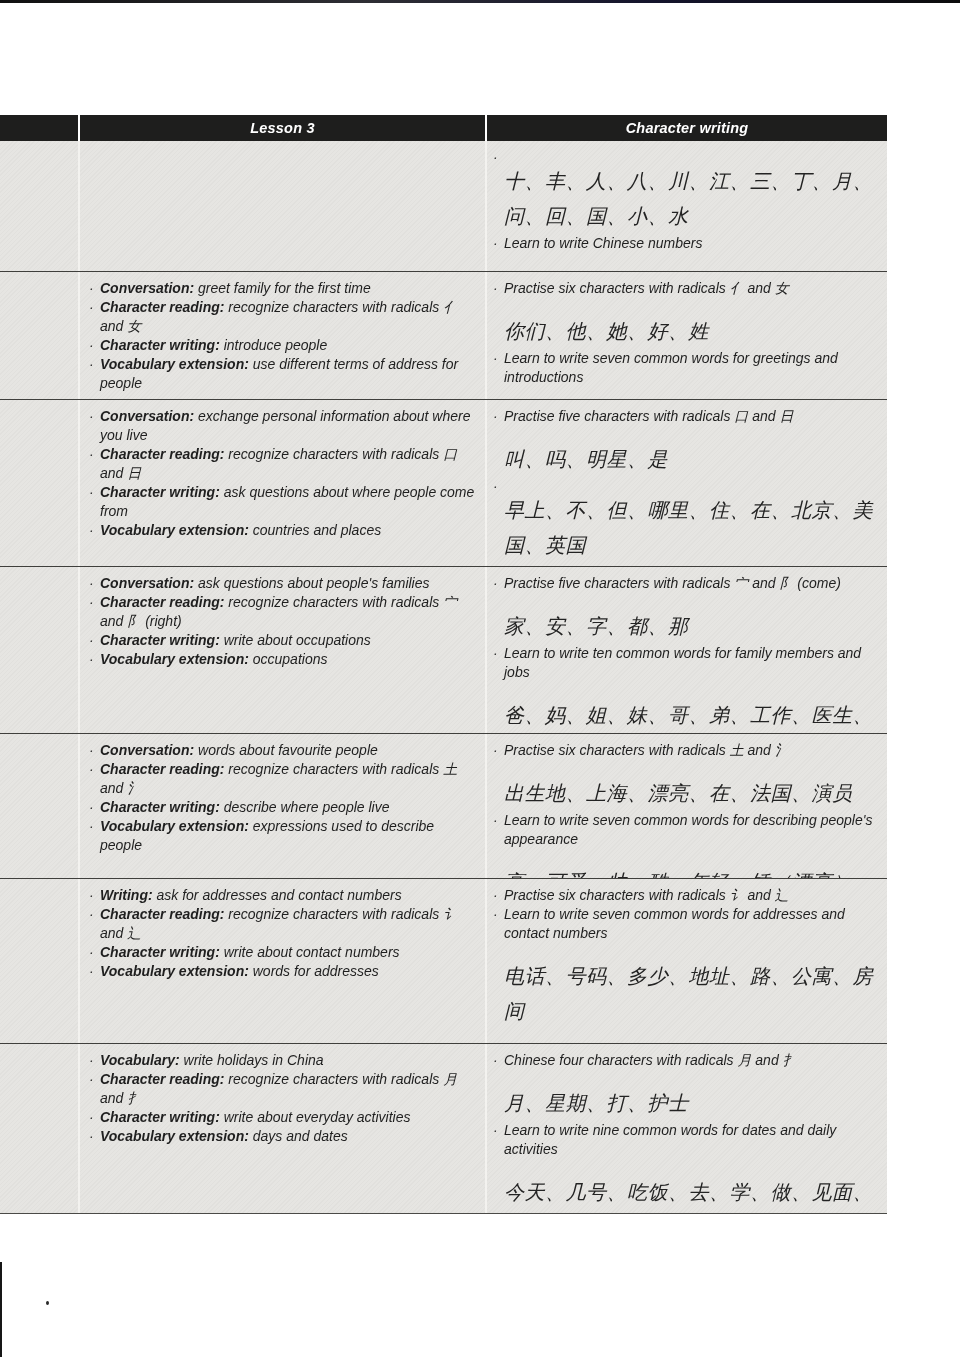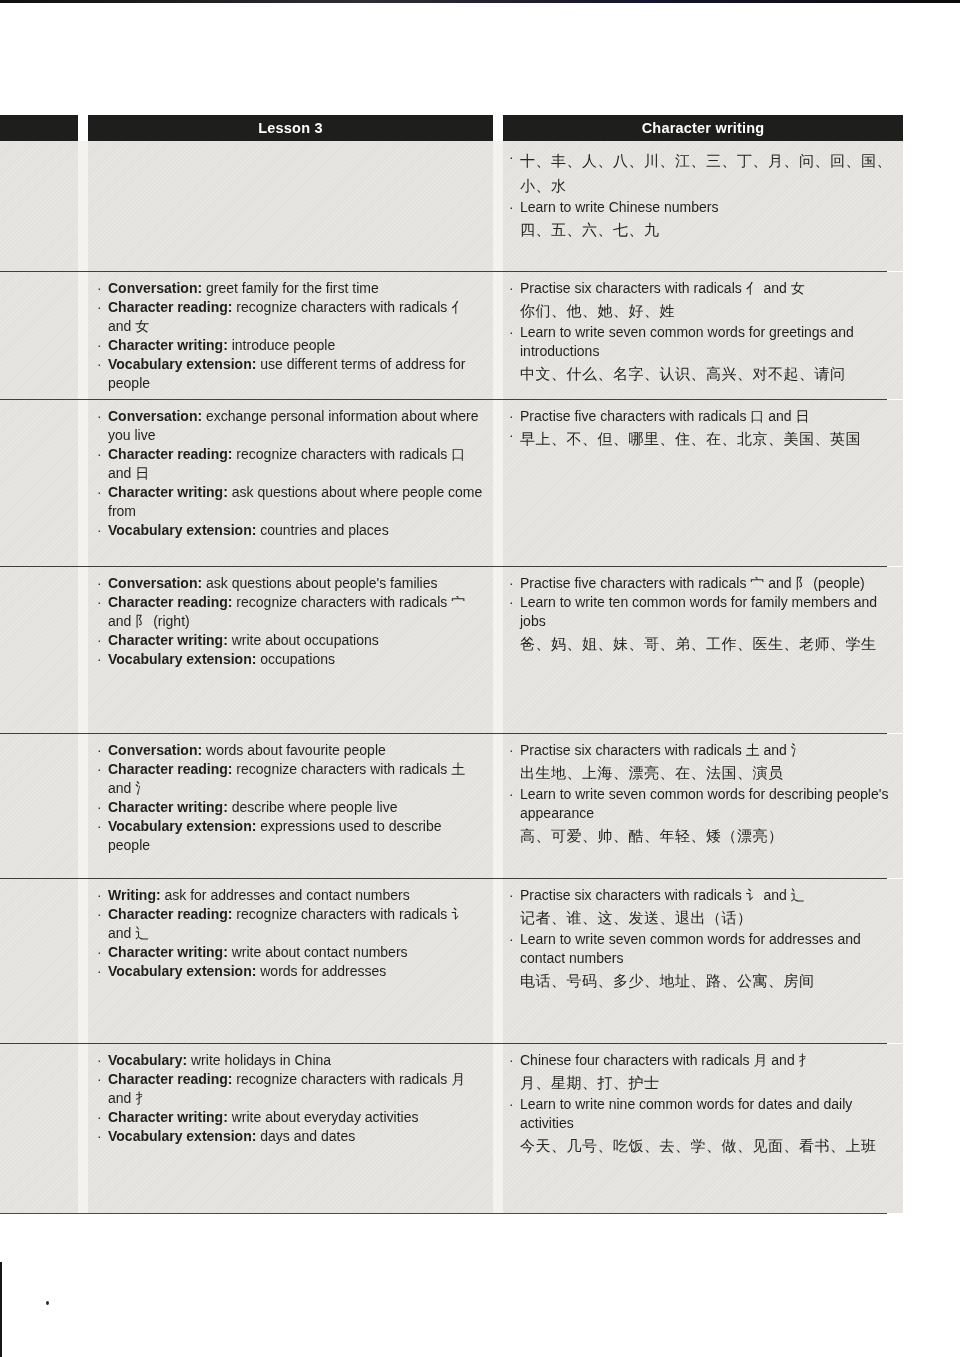--- a/index.html
+++ b/index.html
@@ -27,22 +27,23 @@
   }
 
   
   .doc-table {
     position:absolute; left:0; top:115px; width:887px;
     border-bottom:1px solid #4a4a47;
   }
   .trow {
     display:grid;
     grid-template-columns:78px 405px 400px;
-    column-gap:10px;
+    column-gap:2px;
     background:#f3f2ef; 
+    font-style:italic;
   }
   .header-row { height:26px; background:#ffffff; }
   .header-row .cell {
     background:#1e1e1d;
     color:#ffffff;
     font-weight:bold;
     font-size:14.5px;
     display:flex; align-items:center; justify-content:center;
     letter-spacing:.2px;
   }
@@ -62,24 +63,25 @@
     font-size:14px;
     line-height:19px;
   }
   .bullet {
     position:absolute; left:1px; top:0;
     font-size:14px; line-height:19px; color:#2a2a2a;
   }
   .lead { font-weight:bold; }
   .cjk {
     padding-left:12px;
-    font-size:15px;
-    line-height:25px;
+    font-size:20px;
+    line-height:35px;
     letter-spacing:.5px;
     color:#232323;
+    margin-top:16px;
   }
 </style>
 </head>
 <body>
 
 <div class="page">
   <div class="top-strip"></div>
 
   <div class="doc-table">
     <div class="trow header-row">
@@ -116,34 +118,36 @@
         <div class="trow brow body-row" style="height: 167px;">
           <div class="cell stub"></div>
           <div class="cell lesson">
             <div class="bullet-item"><span class="bullet">·</span><span class="lead">Conversation:</span><span> exchange personal information about where you live</span></div>
             <div class="bullet-item"><span class="bullet">·</span><span class="lead">Character reading:</span><span> recognize characters with radicals 口 and 日</span></div>
             <div class="bullet-item"><span class="bullet">·</span><span class="lead">Character writing:</span><span> ask questions about where people come from</span></div>
             <div class="bullet-item"><span class="bullet">·</span><span class="lead">Vocabulary extension:</span><span> countries and places</span></div>
           </div>
           <div class="cell writing">
             <div class="bullet-item"><span class="bullet">·</span><span>Practise five characters with radicals 口 and 日</span></div>
+            <div class="cjk">叫、吗、明星、是</div>
             <div class="bullet-item"><span class="bullet">·</span></div>
             <div class="cjk">早上、不、但、哪里、住、在、北京、美国、英国</div>
           </div>
         </div>
         <div class="trow brow body-row" style="height: 167px;">
           <div class="cell stub"></div>
           <div class="cell lesson">
             <div class="bullet-item"><span class="bullet">·</span><span class="lead">Conversation:</span><span> ask questions about people's families</span></div>
             <div class="bullet-item"><span class="bullet">·</span><span class="lead">Character reading:</span><span> recognize characters with radicals 宀 and 阝 (right)</span></div>
             <div class="bullet-item"><span class="bullet">·</span><span class="lead">Character writing:</span><span> write about occupations</span></div>
             <div class="bullet-item"><span class="bullet">·</span><span class="lead">Vocabulary extension:</span><span> occupations</span></div>
           </div>
           <div class="cell writing">
-            <div class="bullet-item"><span class="bullet">·</span><span>Practise five characters with radicals 宀 and 阝 (people)</span></div>
+            <div class="bullet-item"><span class="bullet">·</span><span>Practise five characters with radicals 宀 and 阝 (come)</span></div>
+            <div class="cjk">家、安、字、都、那</div>
             <div class="bullet-item"><span class="bullet">·</span><span>Learn to write ten common words for family members and jobs</span></div>
             <div class="cjk">爸、妈、姐、妹、哥、弟、工作、医生、老师、学生</div>
           </div>
         </div>
         <div class="trow brow body-row" style="height: 145px;">
           <div class="cell stub"></div>
           <div class="cell lesson">
             <div class="bullet-item"><span class="bullet">·</span><span class="lead">Conversation:</span><span> words about favourite people</span></div>
             <div class="bullet-item"><span class="bullet">·</span><span class="lead">Character reading:</span><span> recognize characters with radicals 土 and 氵</span></div>
             <div class="bullet-item"><span class="bullet">·</span><span class="lead">Character writing:</span><span> describe where people live</span></div>
@@ -159,21 +163,20 @@
         <div class="trow brow body-row" style="height: 165px;">
           <div class="cell stub"></div>
           <div class="cell lesson">
             <div class="bullet-item"><span class="bullet">·</span><span class="lead">Writing:</span><span> ask for addresses and contact numbers</span></div>
             <div class="bullet-item"><span class="bullet">·</span><span class="lead">Character reading:</span><span> recognize characters with radicals 讠 and 辶</span></div>
             <div class="bullet-item"><span class="bullet">·</span><span class="lead">Character writing:</span><span> write about contact numbers</span></div>
             <div class="bullet-item"><span class="bullet">·</span><span class="lead">Vocabulary extension:</span><span> words for addresses</span></div>
           </div>
           <div class="cell writing">
             <div class="bullet-item"><span class="bullet">·</span><span>Practise six characters with radicals 讠 and 辶</span></div>
-            <div class="cjk">记者、谁、这、发送、退出（话）</div>
             <div class="bullet-item"><span class="bullet">·</span><span>Learn to write seven common words for addresses and contact numbers</span></div>
             <div class="cjk">电话、号码、多少、地址、路、公寓、房间</div>
           </div>
         </div>
         <div class="trow brow body-row" style="height: 170px;">
           <div class="cell stub"></div>
           <div class="cell lesson">
             <div class="bullet-item"><span class="bullet">·</span><span class="lead">Vocabulary:</span><span> write holidays in China</span></div>
             <div class="bullet-item"><span class="bullet">·</span><span class="lead">Character reading:</span><span> recognize characters with radicals 月 and 扌</span></div>
             <div class="bullet-item"><span class="bullet">·</span><span class="lead">Character writing:</span><span> write about everyday activities</span></div>

